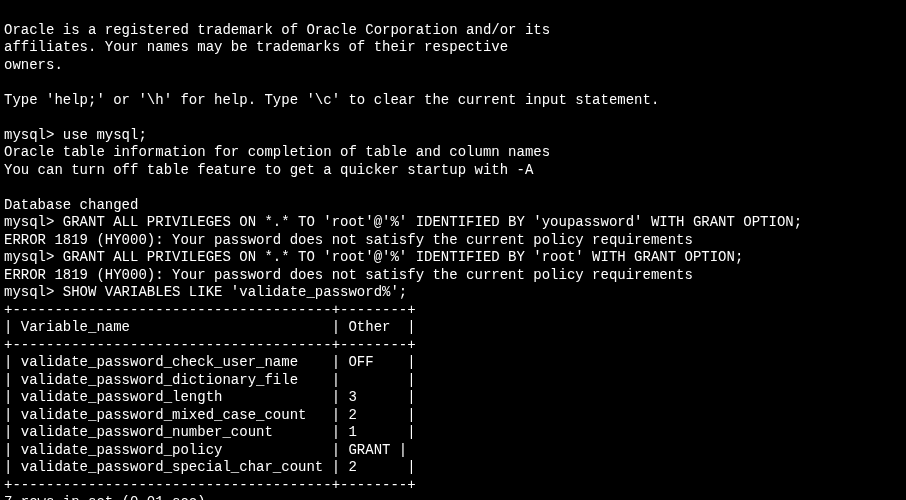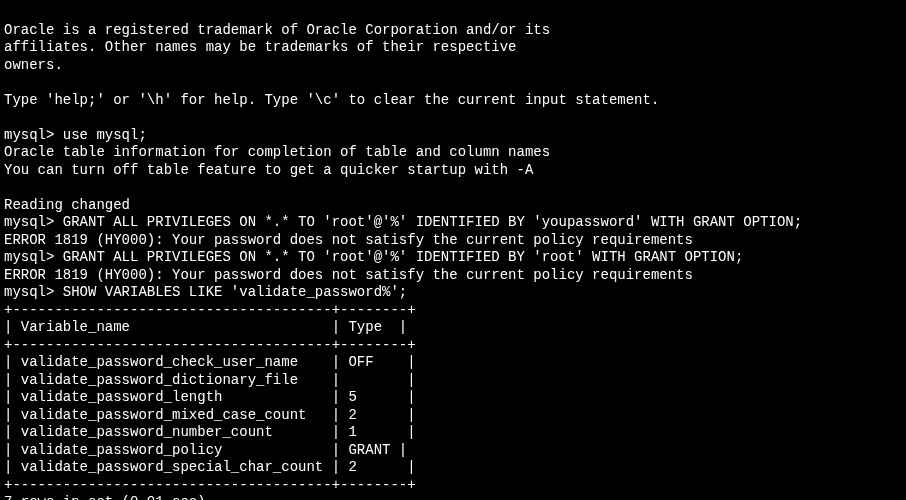--- a/index.html
+++ b/index.html
@@ -18,40 +18,40 @@
     padding: 4px 4px;
     white-space: pre;
   }
   .line { white-space: pre; }
 </style>
 </head>
 <body>
 
 <div class="terminal">
 <span class="line">Oracle is a registered trademark of Oracle Corporation and/or its</span>
-<span class="line">affiliates. Other names may be trademarks of their respective</span>
+<span class="line">affiliates. Your names may be trademarks of their respective</span>
 <span class="line">owners.</span>
 <span class="line"></span>
 <span class="line">Type 'help;' or '\h' for help. Type '\c' to clear the current input statement.</span>
 <span class="line"></span>
 <span class="line">mysql&gt; use mysql;</span>
 <span class="line">Oracle table information for completion of table and column names</span>
 <span class="line">You can turn off table feature to get a quicker startup with -A</span>
 <span class="line"></span>
-<span class="line">Reading changed</span>
+<span class="line">Database changed</span>
 <span class="line">mysql&gt; GRANT ALL PRIVILEGES ON *.* TO 'root'@'%' IDENTIFIED BY 'youpassword' WITH GRANT OPTION;</span>
 <span class="line">ERROR 1819 (HY000): Your password does not satisfy the current policy requirements</span>
 <span class="line">mysql&gt; GRANT ALL PRIVILEGES ON *.* TO 'root'@'%' IDENTIFIED BY 'root' WITH GRANT OPTION;</span>
 <span class="line">ERROR 1819 (HY000): Your password does not satisfy the current policy requirements</span>
 <span class="line">mysql&gt; SHOW VARIABLES LIKE 'validate_password%';</span>
 <span class="line">+--------------------------------------+--------+</span>
-<span class="line">| Variable_name                        | Type  |</span>
+<span class="line">| Variable_name                        | Other  |</span>
 <span class="line">+--------------------------------------+--------+</span>
 <span class="line">| validate_password_check_user_name    | OFF    |</span>
 <span class="line">| validate_password_dictionary_file    |        |</span>
-<span class="line">| validate_password_length             | 5      |</span>
+<span class="line">| validate_password_length             | 3      |</span>
 <span class="line">| validate_password_mixed_case_count   | 2      |</span>
 <span class="line">| validate_password_number_count       | 1      |</span>
 <span class="line">| validate_password_policy             | GRANT |</span>
 <span class="line">| validate_password_special_char_count | 2      |</span>
 <span class="line">+--------------------------------------+--------+</span>
 <span class="line">7 rows in set (0.01 sec)</span>
 </div>
 
 </body></html>

